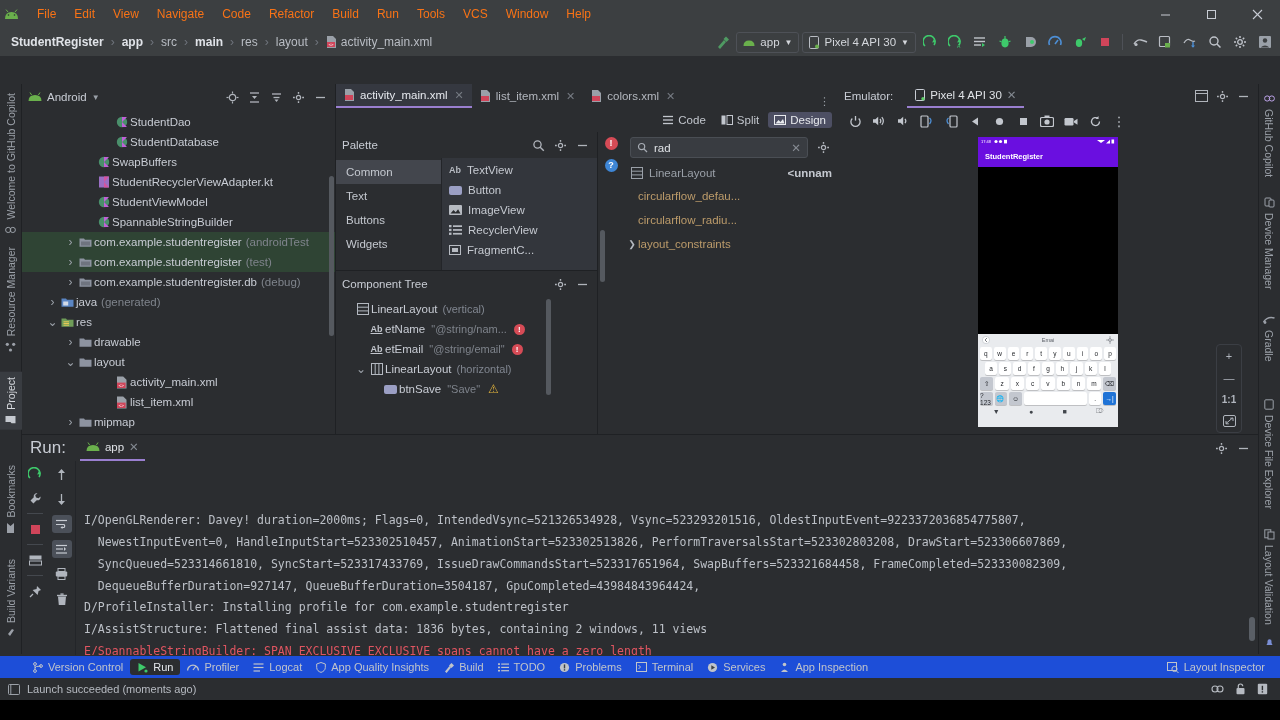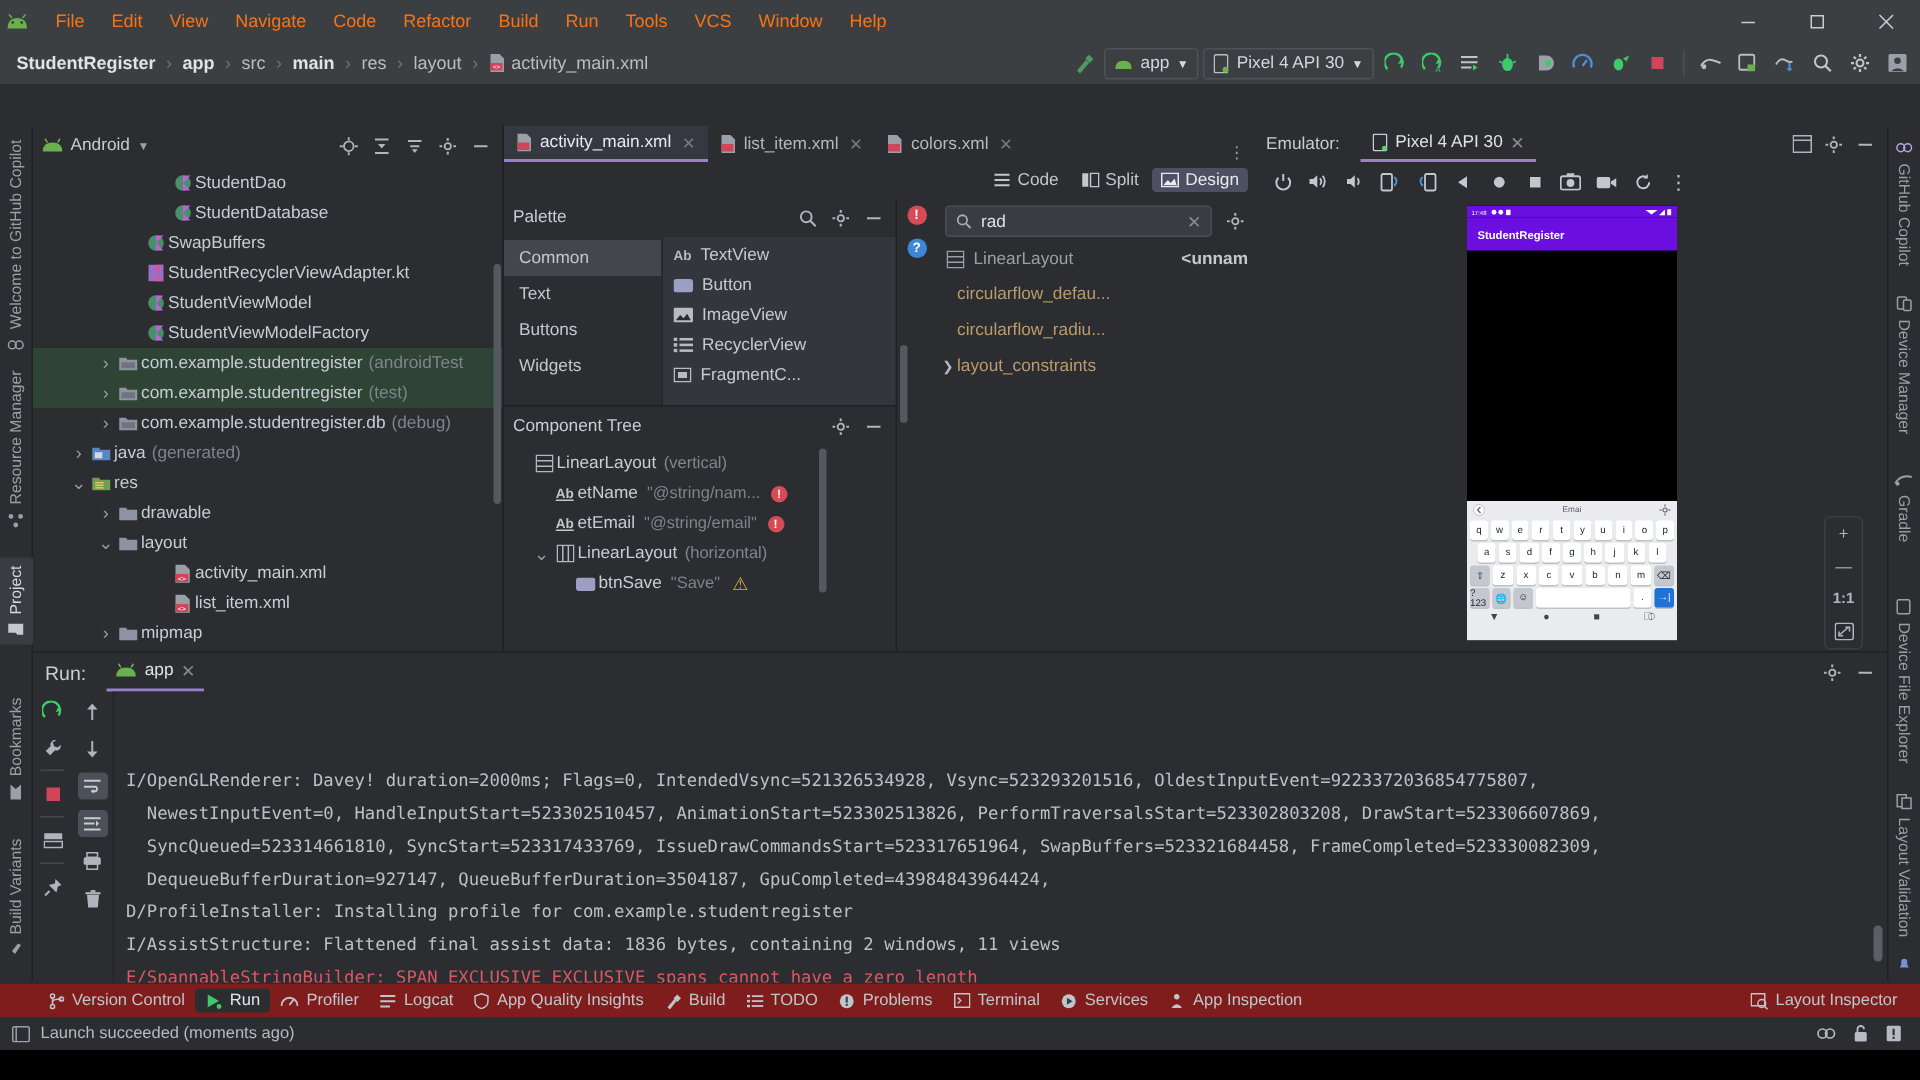--- a/index.html
+++ b/index.html
@@ -218,21 +218,21 @@
     display: flex; flex-direction: column; align-items: center; gap: 10px;
   }
   .zbtn { font-size: 11px; color: #b0b5bd; }
 
   
   .run {
     position: absolute; left: 22px; top: 434px; width: 1236px; height: 220px;
     background: #2b2d30; border-top: 1px solid #1f2124;
   }
   .run-head { height: 26px; display: flex; align-items: center; padding-left: 8px; }
-  .run-lbl { font-size: 13px; color: #c8ccd4; margin-right: 14px; }
+  .run-lbl { font-size: 17px; color: #c8ccd4; margin-right: 14px; }
   .run-tab { height: 26px; display: flex; align-items: center; gap: 5px; padding: 0 6px;
              font-size: 11.5px; color: #dfe2e6; border-bottom: 2px solid #9a7fd0; }
   .run-tab .x { color: #848a92; }
   .run-hr { margin-left: auto; display: flex; gap: 4px; padding-right: 6px; }
   .run-body { display: flex; height: 194px; }
   .run-gut1 { width: 26px; display: flex; flex-direction: column; align-items: center; gap: 6px; padding-top: 4px; }
   .run-gut2 { width: 28px; display: flex; flex-direction: column; align-items: center; gap: 7px; padding-top: 4px;
               border-right: 1px solid #232529; }
   .g-ico { width: 20px; height: 18px; display: flex; align-items: center; justify-content: center; color: #b0b5bd; border-radius: 3px; }
   .g-div { width: 16px; height: 1px; background: #44484e; }
@@ -240,21 +240,21 @@
     flex: 1; position: relative; overflow: hidden; background: #2b2d30;
     font-family: "DejaVu Sans Mono", monospace; font-size: 11.5px; padding: 6px 0 0 8px;
     line-height: 21.7px; white-space: pre; color: #bcc0c7;
   }
   .log .err { color: #e05561; }
   .log-sb { position: absolute; right: 3px; bottom: 14px; width: 6px; height: 24px; background: #5a5f66; border-radius: 3px; }
 
   
   .toolwin {
     position: absolute; left: 0; top: 656px; width: 1280px; height: 22px;
-    background: #7f1d1d; display: flex; align-items: center; padding-left: 26px;
+    background: #1d4ed8; display: flex; align-items: center; padding-left: 26px;
   }
   .tw { display: flex; align-items: center; gap: 5px; padding: 2px 7px; font-size: 11px; color: #c0c4cb; border-radius: 3px; }
   .tw.sel { background: #2b2d30; color: #e4e7ec; }
   .tw-right { margin-left: auto; padding-right: 8px; display: flex; align-items: center; gap: 6px; }
 
   .status {
     position: absolute; left: 0; top: 678px; width: 1280px; height: 22px;
     background: #2b2d30; display: flex; align-items: center; padding-left: 8px;
     font-size: 11px; color: #b6bac1; gap: 7px;
   }
@@ -648,21 +648,21 @@
             <span>StudentViewModel</span>
           </div>
           <div class="trow">
             <span class="arw" style="margin-left: 60px;"></span>
             <span class="ico">
               <svg width="12" height="12" viewBox="0 0 12 12">
                 <circle cx="6" cy="6" r="5.2" fill="#4a8f6b"></circle>
                 <path d="M6 1 L11 1 L6 6 L11 11 L6 11z" fill="#c060d8"></path>
               </svg>
             </span>
-            <span>StudentViewModelFactory</span>
+            <span>SpannableStringBuilder</span>
           </div>
           <div class="trow hl">
             <span class="arw" style="margin-left: 42px; font-size: 12px;">›</span>
             <span class="ico">
               <svg width="13" height="11" viewBox="0 0 13 11">
                 <path d="M0.5 1.5h4.5l1 1.3h6.5v7h-12z" fill="#8d93a0"></path>
                 <rect x="2" y="4.5" width="9" height="4" fill="#6f747f"></rect>
               </svg>
             </span>
             <span>com.example.studentregister</span>

